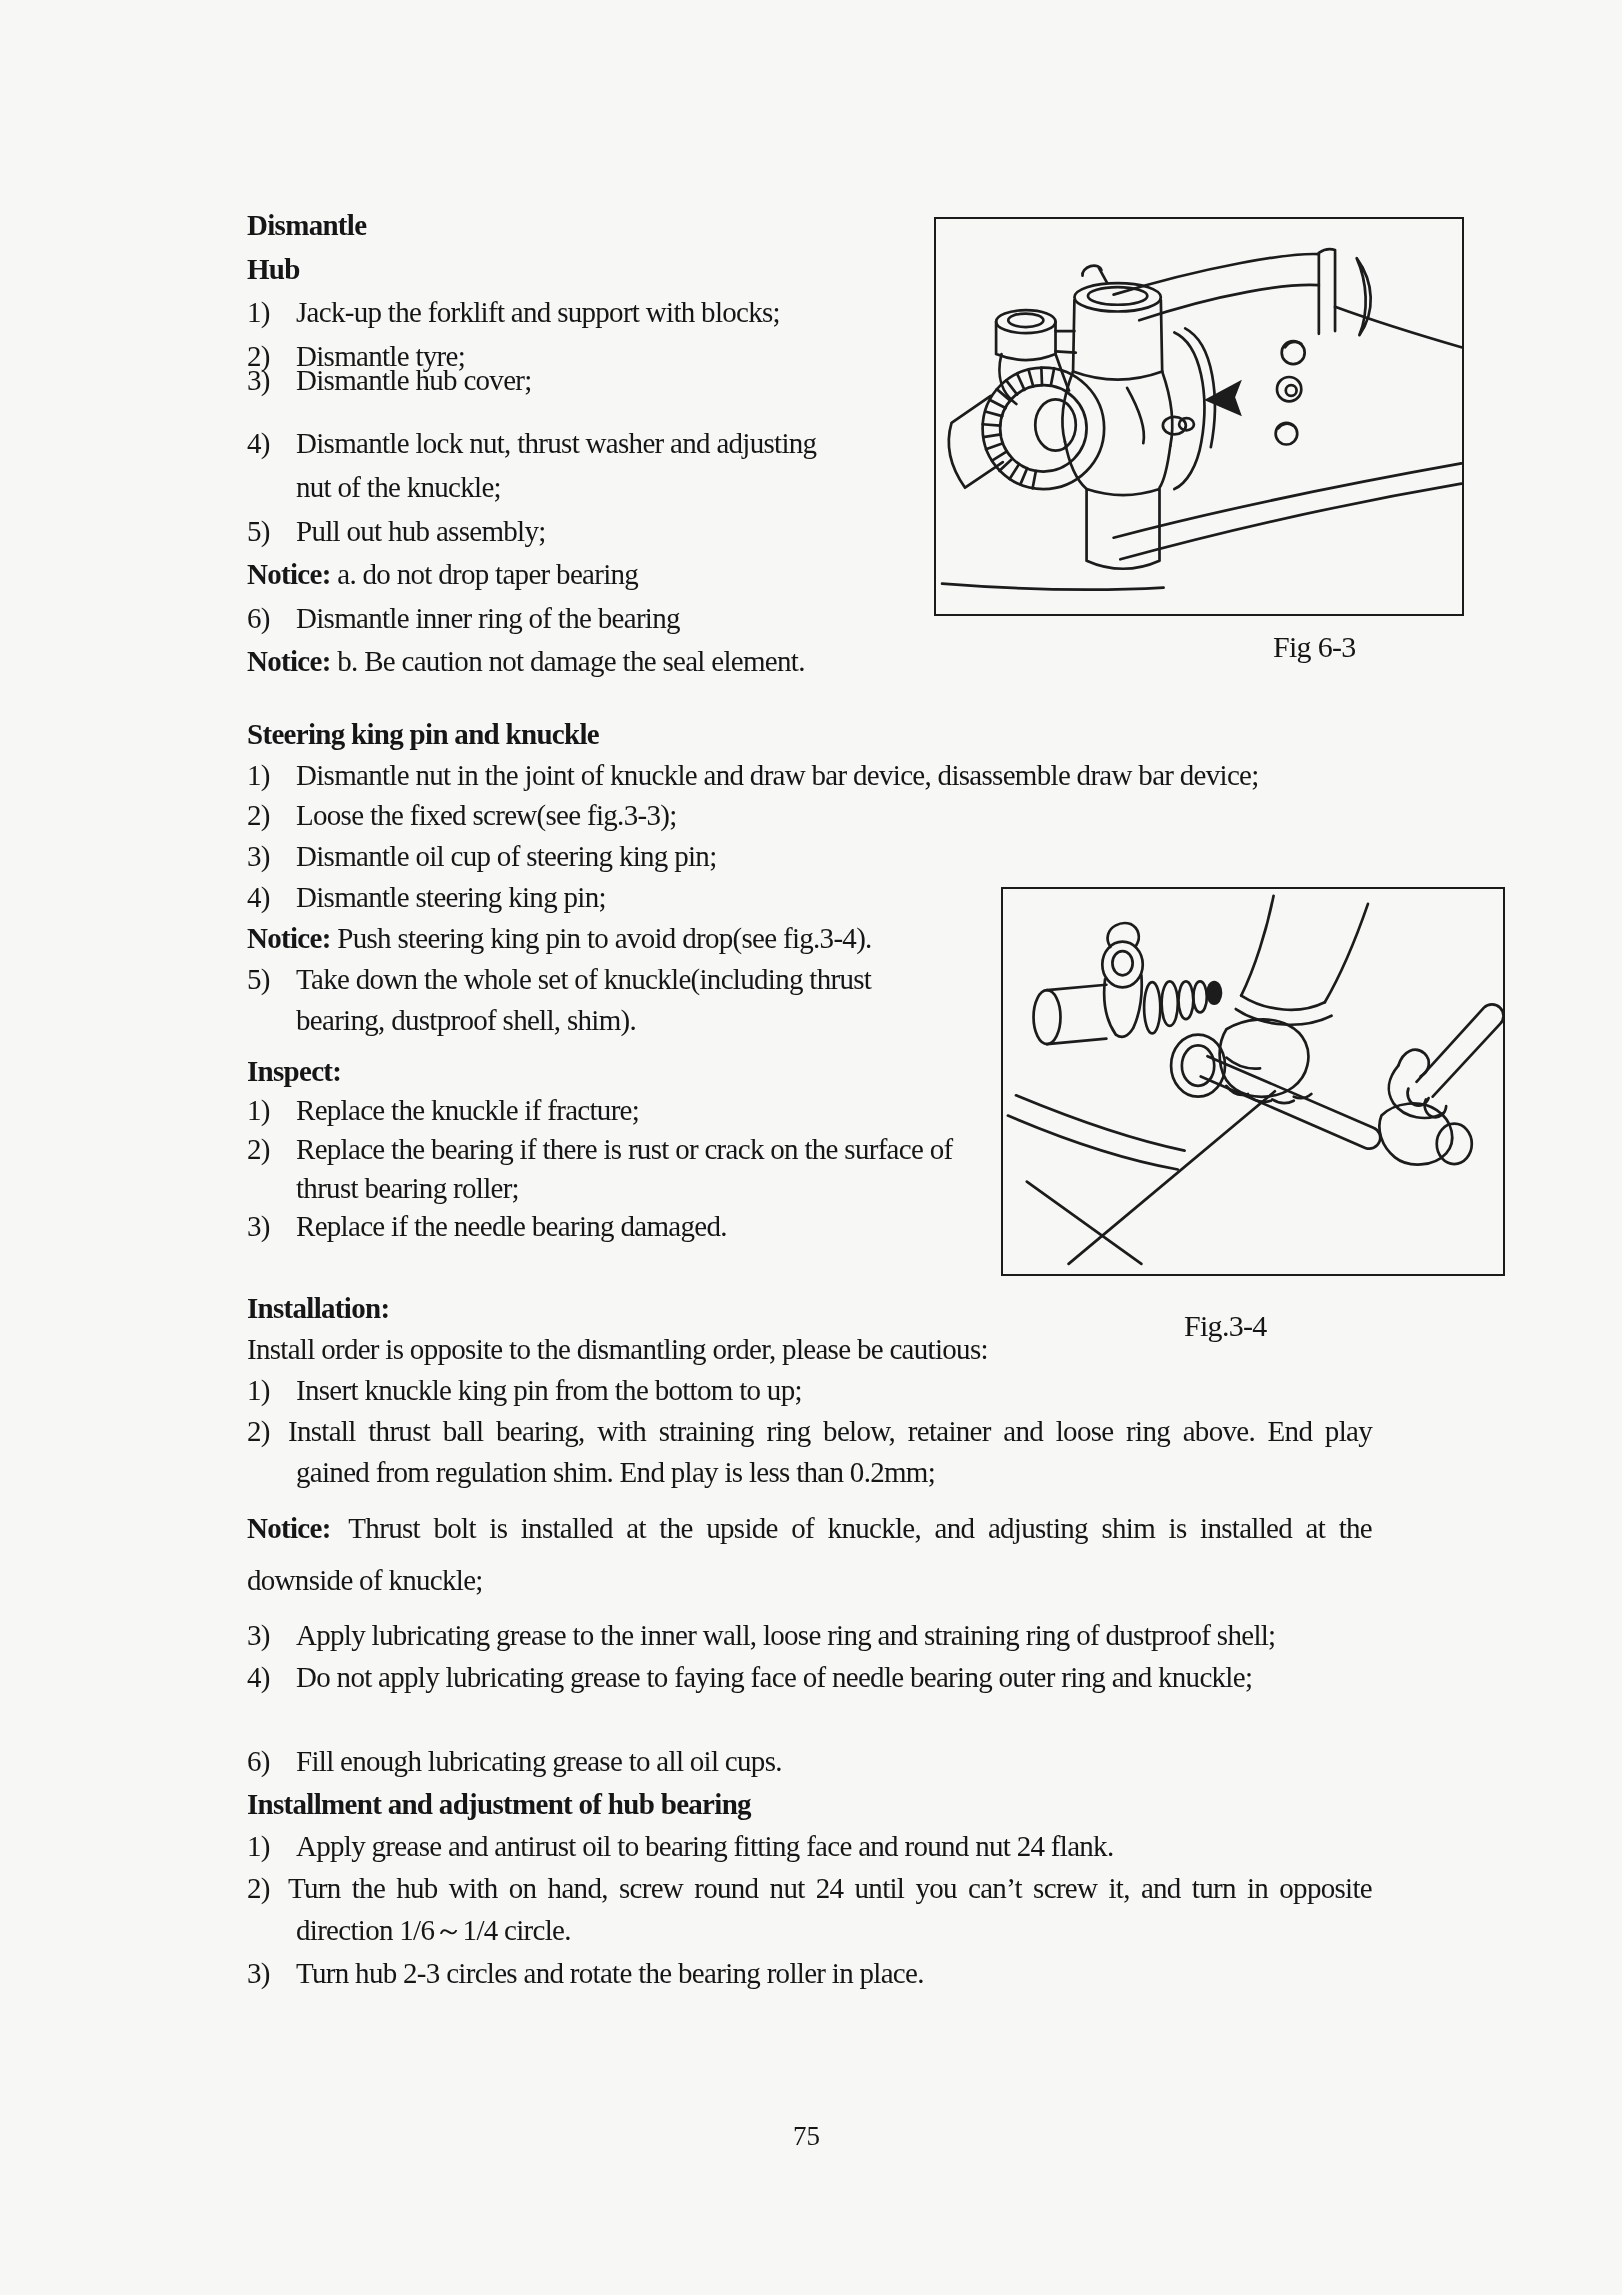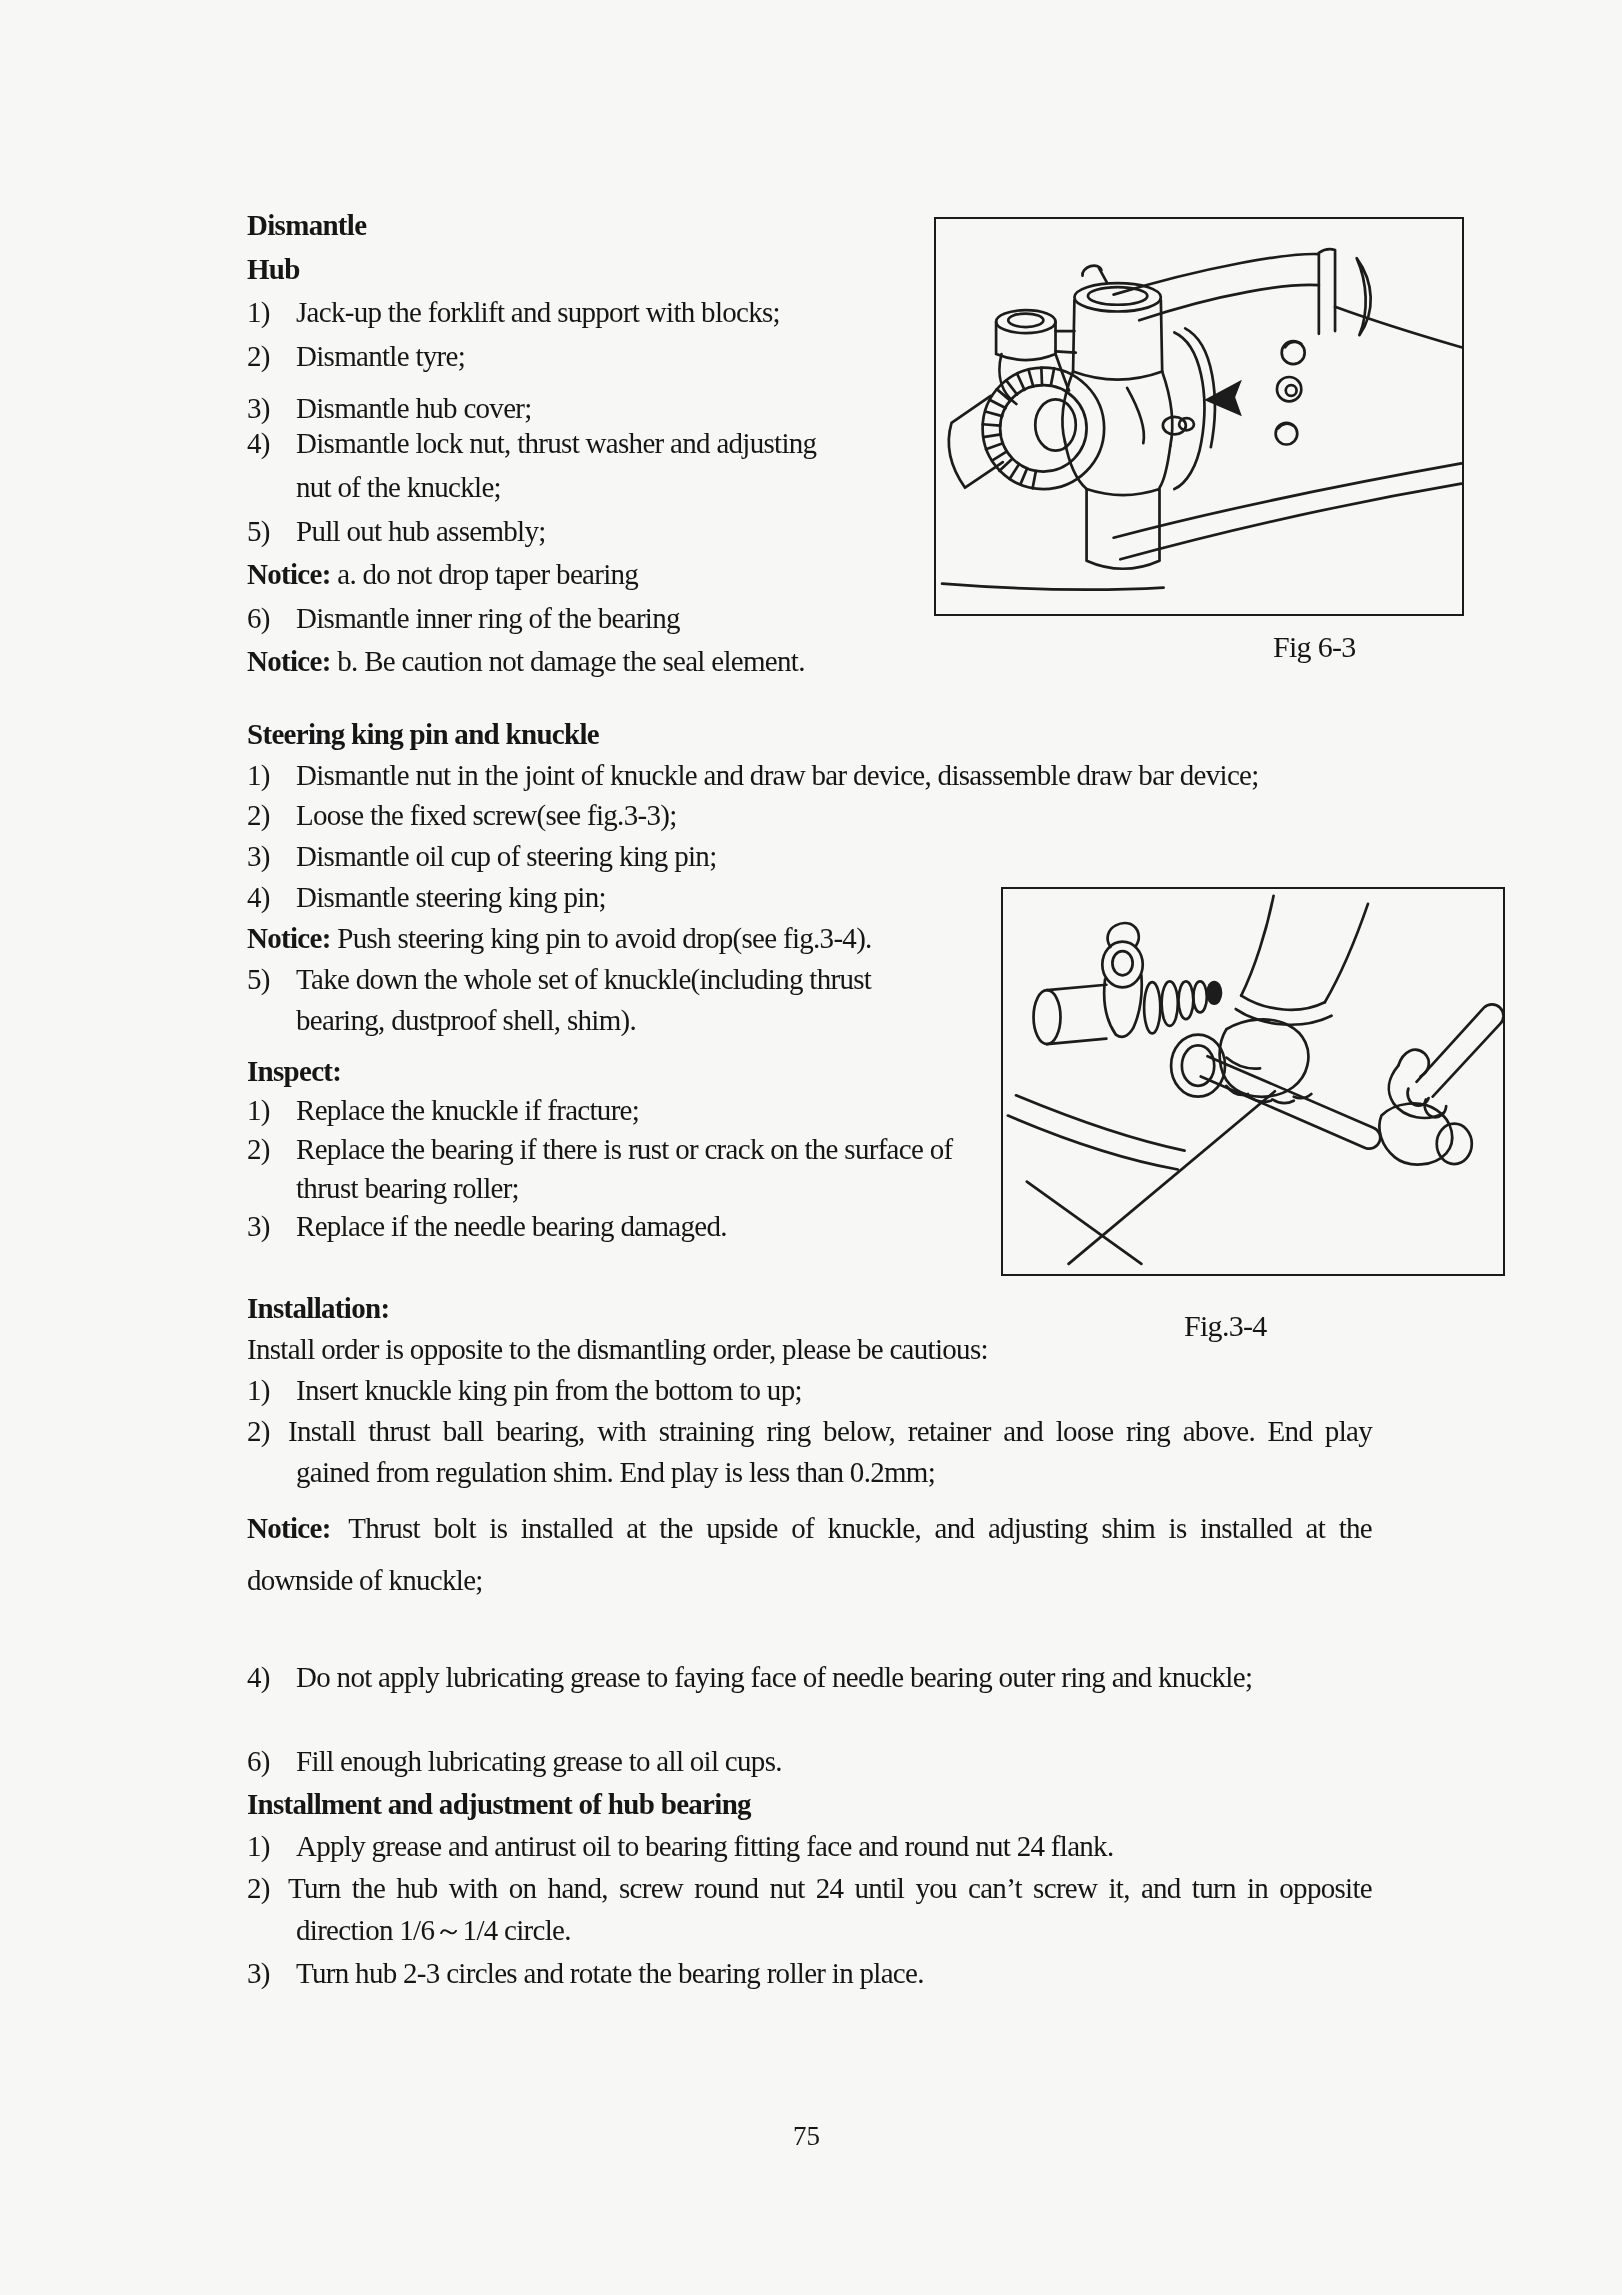--- a/index.html
+++ b/index.html
@@ -53,21 +53,21 @@
 </head>
 <body>
 
 <div class="page">
 
   <div class="ln heading" style="top:207px">Dismantle</div>
   <div class="ln heading" style="top:251px">Hub</div>
 
   <div class="ln" style="top:294px"><span class="num">1)</span><span>Jack-up the forklift and support with blocks;</span></div>
   <div class="ln" style="top:338px"><span class="num">2)</span><span>Dismantle tyre;</span></div>
-  <div class="ln" style="top:390px"><span class="num">3)</span><span>Dismantle hub cover;</span></div>
+  <div class="ln" style="top:362px"><span class="num">3)</span><span>Dismantle hub cover;</span></div>
   <div class="ln" style="top:425px"><span class="num">4)</span><span>Dismantle lock nut, thrust washer and adjusting</span></div>
   <div class="ln cont" style="top:469px"><span>nut of the knuckle;</span></div>
   <div class="ln" style="top:513px"><span class="num">5)</span><span>Pull out hub assembly;</span></div>
   <div class="ln" style="top:556px"><b>Notice:</b>&nbsp;<span>a. do not drop taper bearing</span></div>
   <div class="ln" style="top:600px"><span class="num">6)</span><span>Dismantle inner ring of the bearing</span></div>
   <div class="ln" style="top:643px"><b>Notice:</b>&nbsp;<span>b. Be caution not damage the seal element.</span></div>
 
   <div class="figure" style="left:934px; top:217px; width:530px; height:399px;">
     <svg viewBox="0 0 777 585">
       <g class="sk">
@@ -198,20 +198,21 @@
   </div>
   <div class="figcap" style="left:1184px; top:1309px">Fig.3-4</div>
 
   <div class="ln heading" style="top:1290px">Installation:</div>
   <div class="ln" style="top:1331px"><span>Install order is opposite to the dismantling order, please be cautious:</span></div>
   <div class="ln" style="top:1372px"><span class="num">1)</span><span>Insert knuckle king pin from the bottom to up;</span></div>
   <div class="ln stretch" style="top:1413px"><span class="num">2)</span><span>Install thrust ball bearing, with straining ring below, retainer and loose ring above. End play</span></div>
   <div class="ln cont" style="top:1454px"><span>gained from regulation shim. End play is less than 0.2mm;</span></div>
   <div class="ln stretch" style="top:1510px"><b>Notice:</b><span>Thrust bolt is installed at the upside of knuckle, and adjusting shim is installed at the</span></div>
   <div class="ln" style="top:1562px"><span>downside of knuckle;</span></div>
+  <div class="ln" style="top:1617px"><span class="num">3)</span><span>Apply lubricating grease to the inner wall, loose ring and straining ring of dustproof shell;</span></div>
   <div class="ln" style="top:1659px"><span class="num">4)</span><span>Do not apply lubricating grease to faying face of needle bearing outer ring and knuckle;</span></div>
   <div class="ln" style="top:1743px"><span class="num">6)</span><span>Fill enough lubricating grease to all oil cups.</span></div>
 
   <div class="ln heading" style="top:1786px">Installment and adjustment of hub bearing</div>
   <div class="ln" style="top:1828px"><span class="num">1)</span><span>Apply grease and antirust oil to bearing fitting face and round nut 24 flank.</span></div>
   <div class="ln stretch" style="top:1870px"><span class="num">2)</span><span>Turn the hub with on hand, screw round nut 24 until you can’t screw it, and turn in opposite</span></div>
   <div class="ln cont" style="top:1912px"><span>direction 1/6～1/4 circle.</span></div>
   <div class="ln" style="top:1955px"><span class="num">3)</span><span>Turn hub 2-3 circles and rotate the bearing roller in place.</span></div>
 
   <div class="pagenum">75</div>

